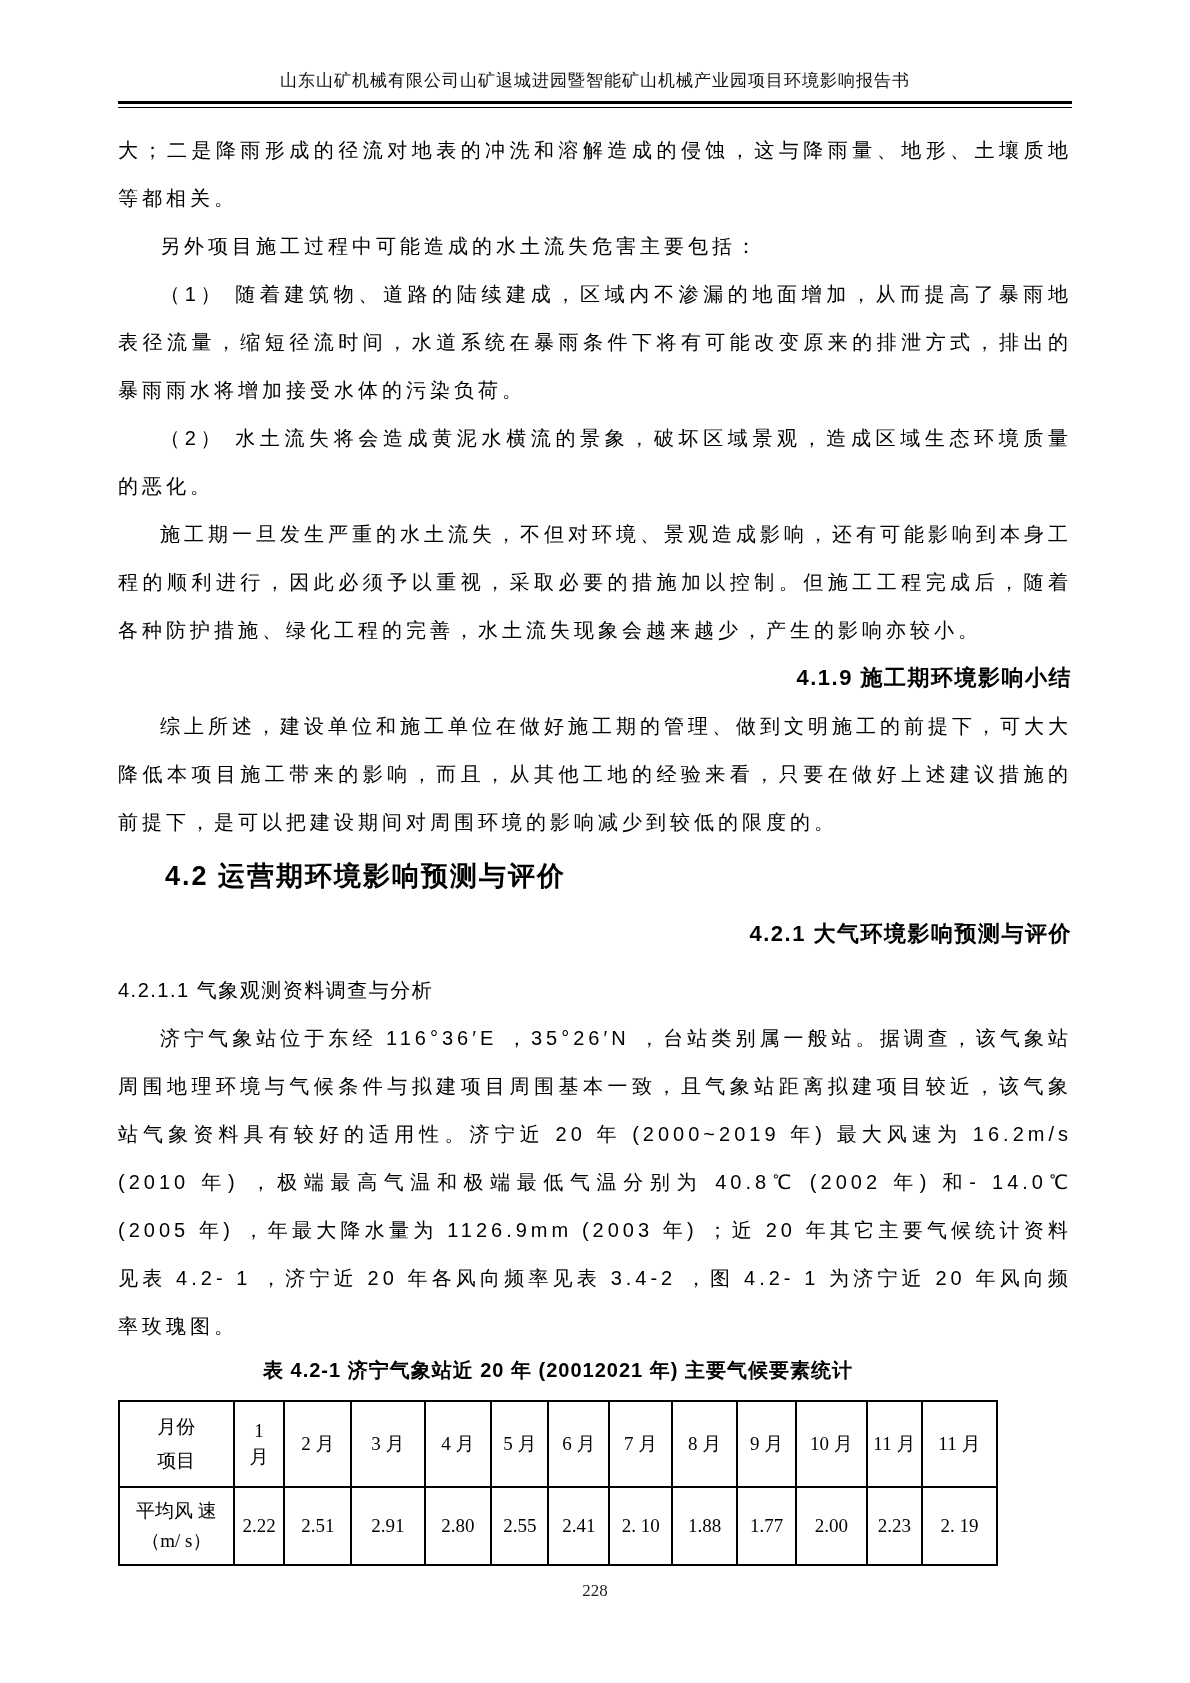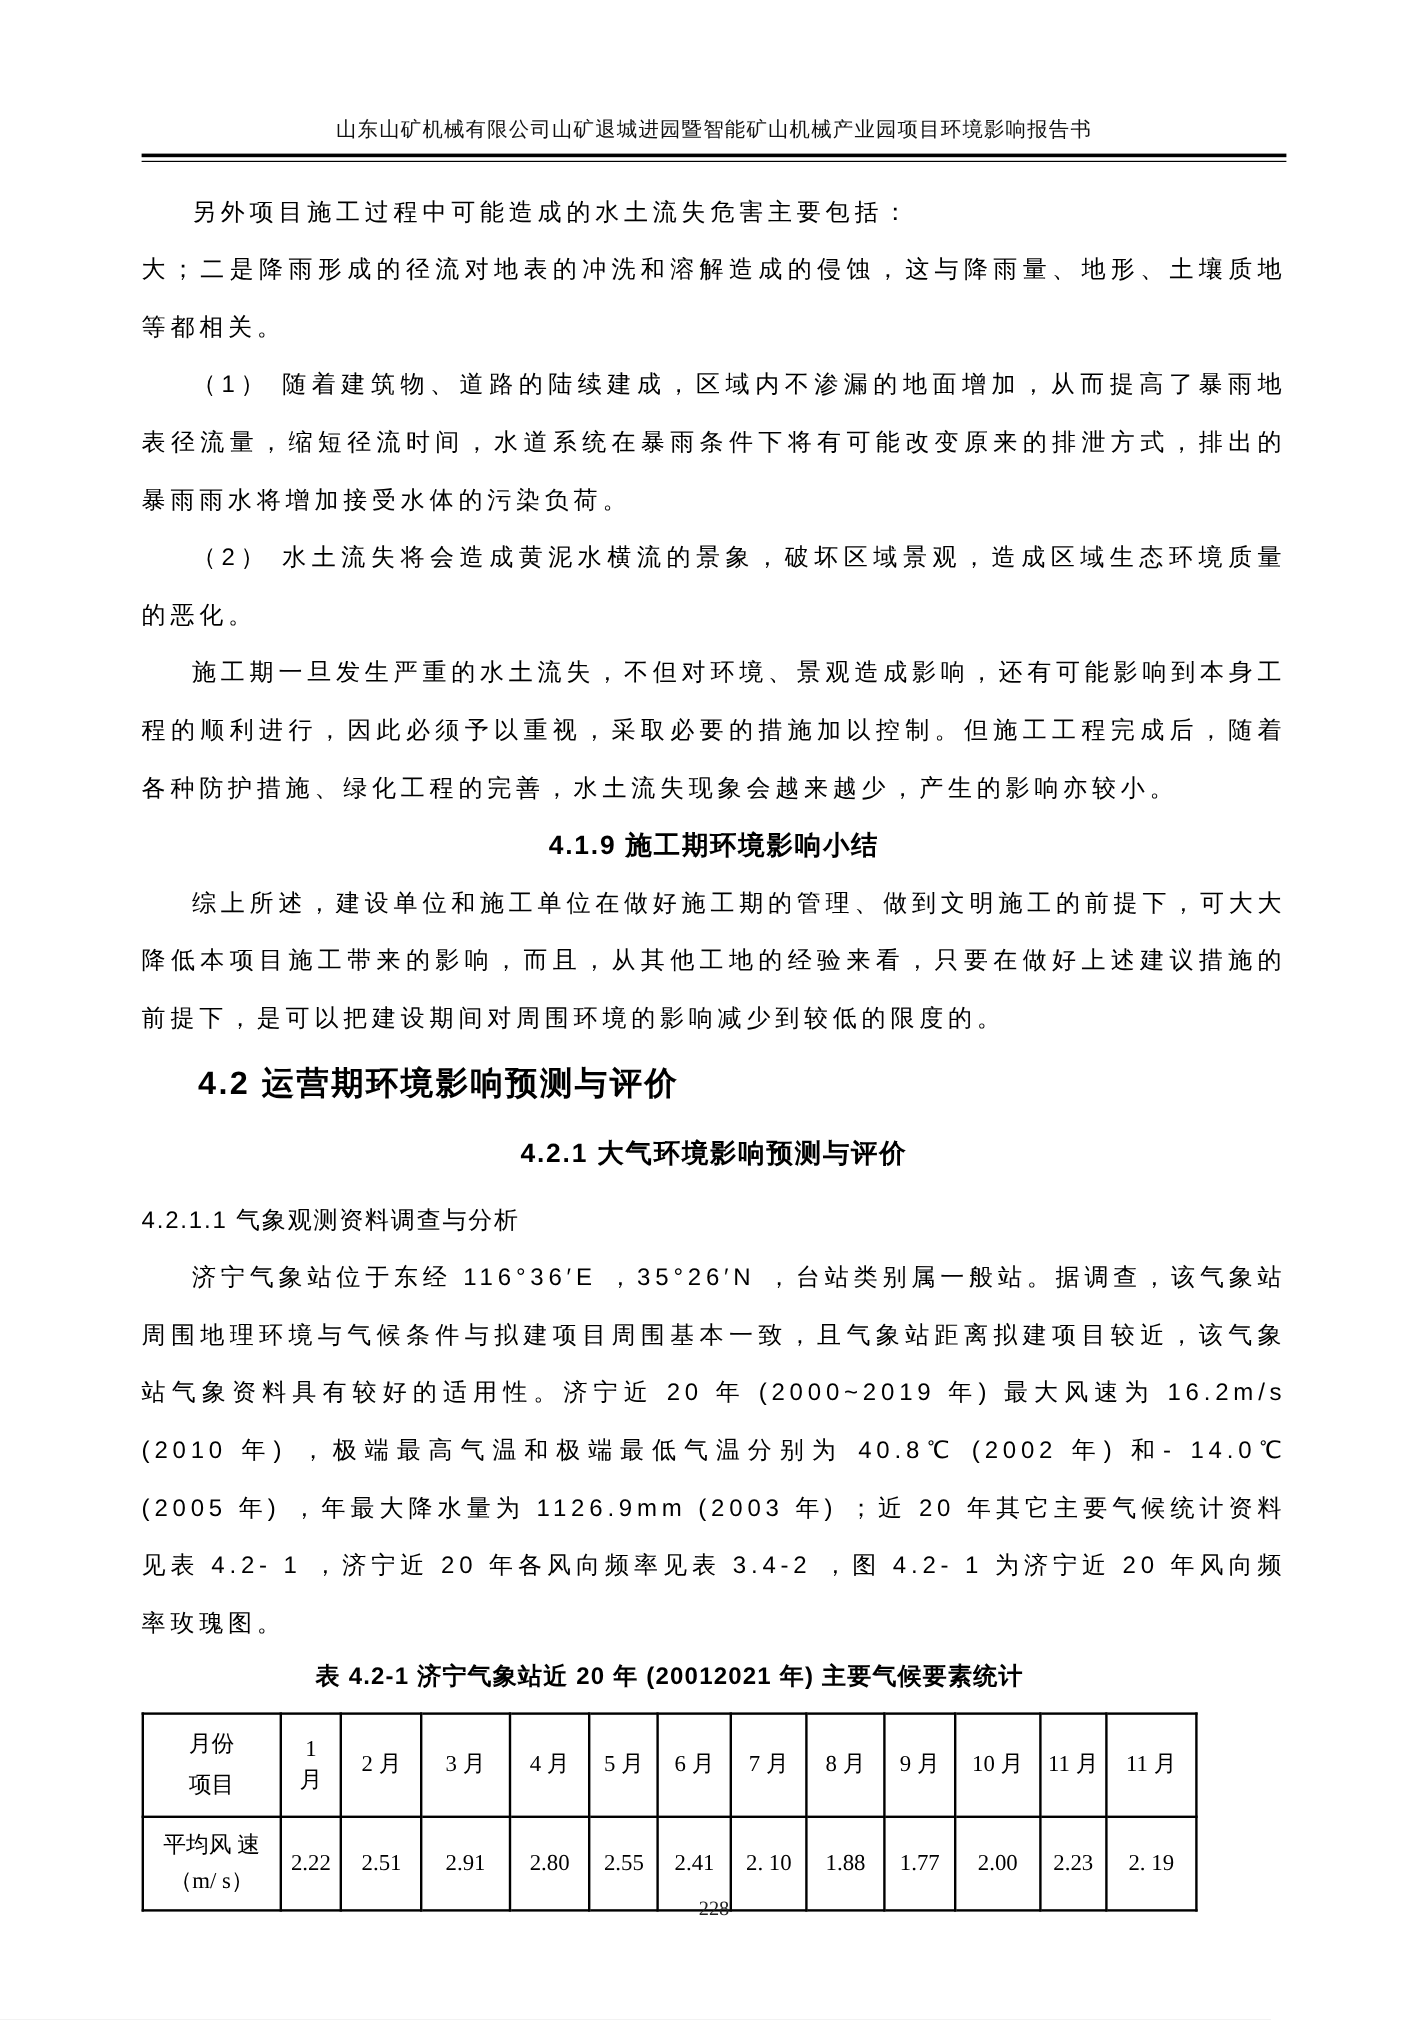--- a/index.html
+++ b/index.html
@@ -7,21 +7,21 @@
     padding: 0;
     background: #e8e8e8;
   }
   .page {
     position: relative;
     width: 1190px;
     height: 1683px;
     margin: 0 auto;
     background: #ffffff;
     box-sizing: border-box;
-    padding: 98px 118px 0 118px;
+    padding: 71px 118px 0 118px;
     color: #000;
     font-family: "Liberation Sans", sans-serif;
     overflow: hidden;
   }
   
   .doc-header-title {
     text-align: center;
     font-size: 17px;
     line-height: 20px;
     letter-spacing: 1px;
@@ -45,21 +45,21 @@
     margin: 0;
     text-indent: 42px;
   }
   .para.no-indent { text-indent: 0; }
   .h419, .h421 {
     margin: 0;
     font-size: 22px;
     font-weight: bold;
     line-height: 48px;
     letter-spacing: 1.5px;
-    text-align: center;
+    text-align: right;
   }
   .h421 { margin-bottom: 8px; }
   .h42 {
     margin: 4px 0 8px 0;
     padding-left: 47px;
     font-size: 27px;
     font-weight: bold;
     line-height: 52px;
     letter-spacing: 2px;
     text-align: left;
@@ -119,22 +119,22 @@
 <body>
 
 <div class="page">
 
   <div class="doc-header">
     <div class="doc-header-title">山东山矿机械有限公司山矿退城进园暨智能矿山机械产业园项目环境影响报告书</div>
     <div class="header-rule"></div>
   </div>
 
   <div class="doc-body">
+    <p class="para no-indent">大；二是降雨形成的径流对地表的冲洗和溶解造成的侵蚀，这与降雨量、地形、土壤质地等都相关。</p>
     <p class="para">另外项目施工过程中可能造成的水土流失危害主要包括：</p>
-    <p class="para no-indent">大；二是降雨形成的径流对地表的冲洗和溶解造成的侵蚀，这与降雨量、地形、土壤质地等都相关。</p>
     <p class="para">（1） 随着建筑物、道路的陆续建成，区域内不渗漏的地面增加，从而提高了暴雨地表径流量，缩短径流时间，水道系统在暴雨条件下将有可能改变原来的排泄方式，排出的暴雨雨水将增加接受水体的污染负荷。</p>
     <p class="para">（2） 水土流失将会造成黄泥水横流的景象，破坏区域景观，造成区域生态环境质量的恶化。</p>
     <p class="para">施工期一旦发生严重的水土流失，不但对环境、景观造成影响，还有可能影响到本身工程的顺利进行，因此必须予以重视，采取必要的措施加以控制。但施工工程完成后，随着各种防护措施、绿化工程的完善，水土流失现象会越来越少，产生的影响亦较小。</p>
 
     <h3 class="h419">4.1.9 施工期环境影响小结</h3>
 
     <p class="para">综上所述，建设单位和施工单位在做好施工期的管理、做到文明施工的前提下，可大大降低本项目施工带来的影响，而且，从其他工地的经验来看，只要在做好上述建议措施的前提下，是可以把建设期间对周围环境的影响减少到较低的限度的。</p>
 
     <h2 class="h42">4.2 运营期环境影响预测与评价</h2>
     <h3 class="h421">4.2.1 大气环境影响预测与评价</h3>

